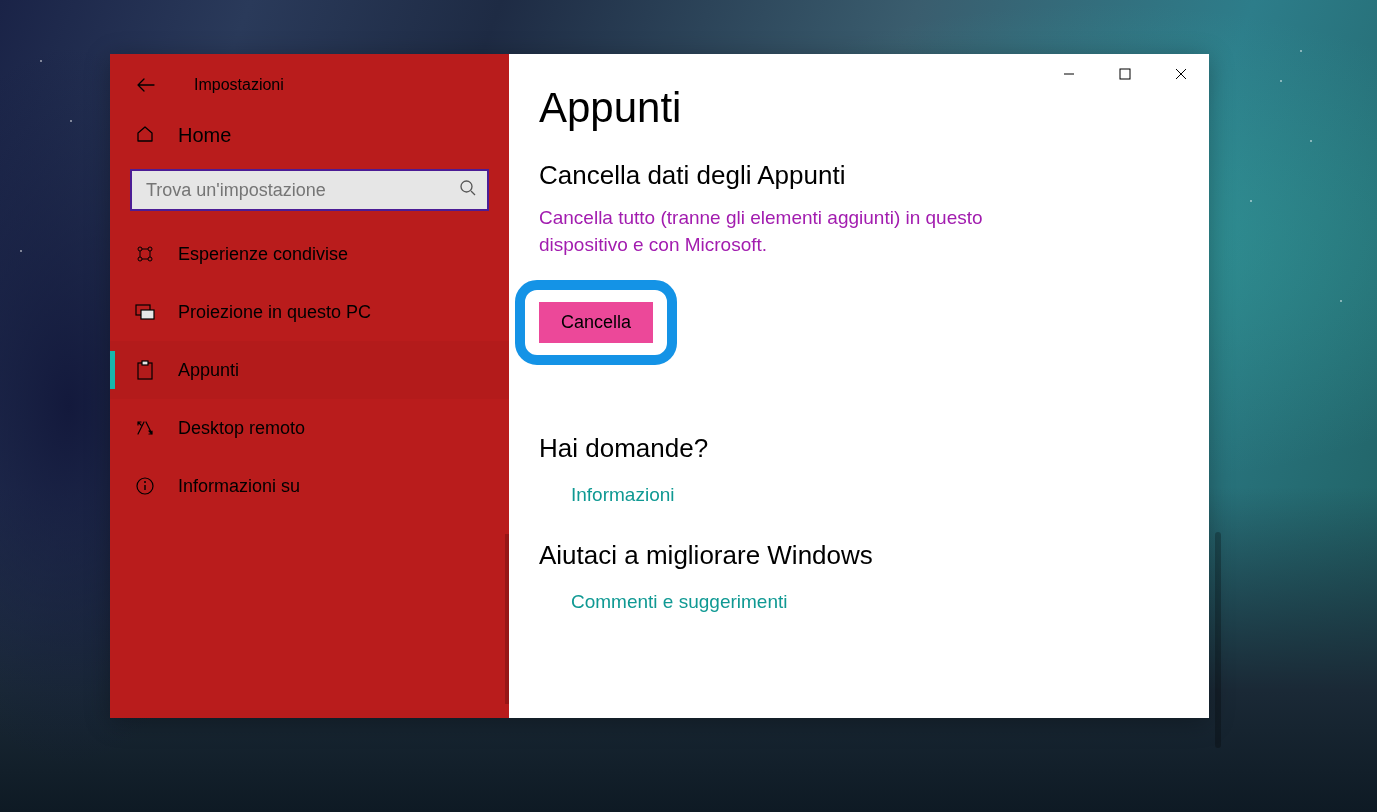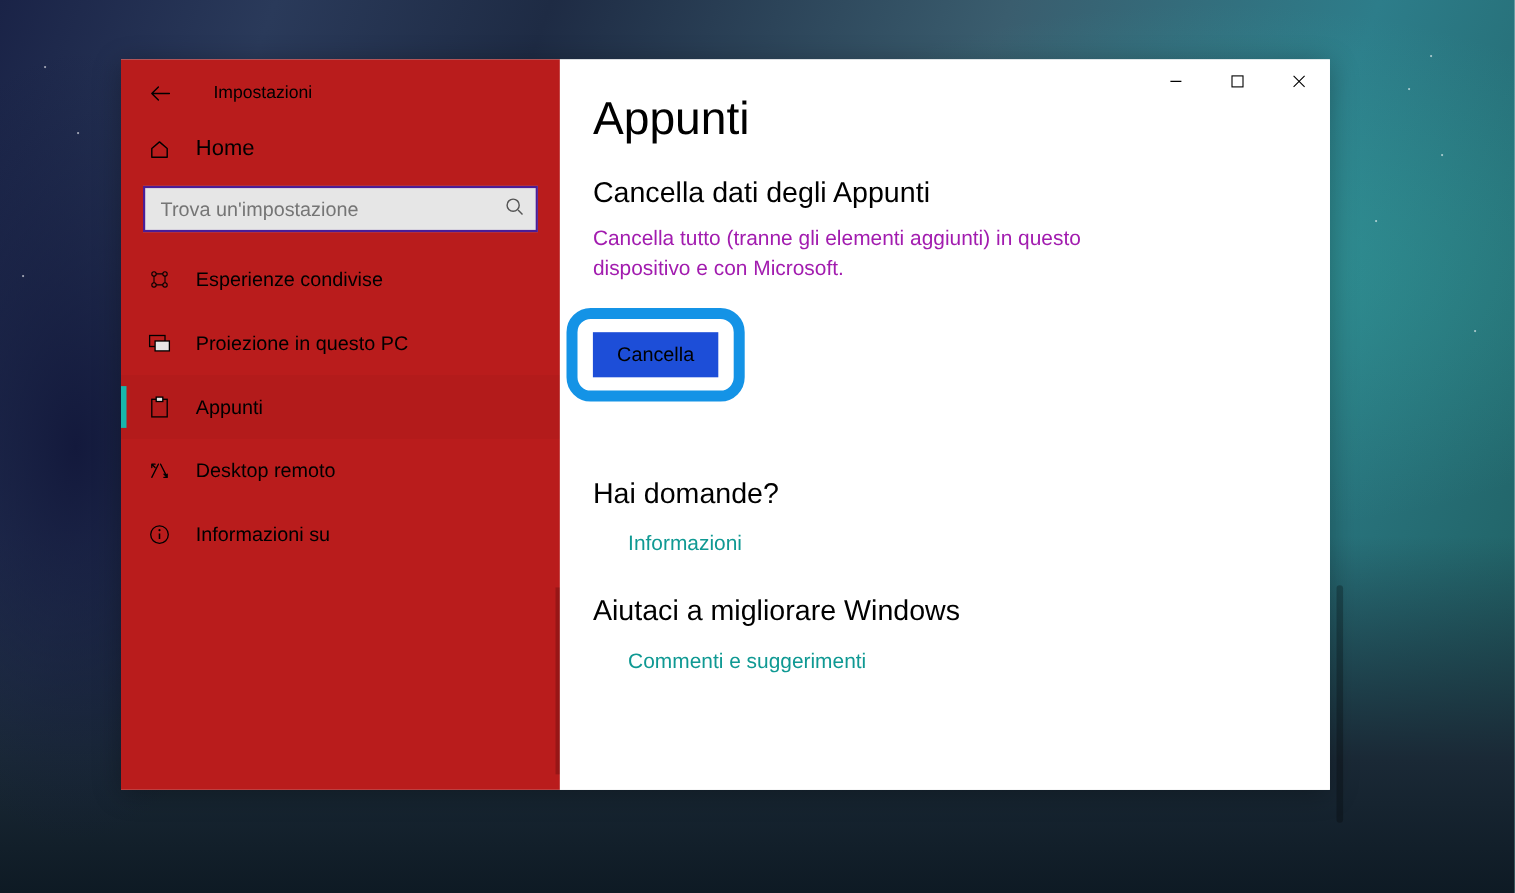--- a/index.html
+++ b/index.html
@@ -40,21 +40,21 @@
     padding-left: 24px;
   }
   .back-arrow {
     width:24px; height:24px; display:flex; align-items:center; justify-content:center;
     cursor:pointer;
   }
   .app-title {
     font-size: 16px; margin-left: 36px; color:#000;
   }
   .home-row {
-    display:flex; align-items:center; gap:22px;
+    display:flex; align-items:flex-start; gap:22px;
     padding: 18px 0 18px 24px; cursor:pointer;
   }
   .home-row .icon { width:22px; display:flex; justify-content:center; }
   .home-label { font-size: 20px; color:#000; }
   .search-wrap { padding: 4px 20px 14px 20px; }
   .search {
     width: 100%; height: 42px;
     border: 2px solid #4c1d95;
     background: #e6e6e6;
     display:flex; align-items:center;
@@ -101,21 +101,21 @@
   }
   .highlight-ring {
     display:inline-block;
     border: 10px solid #1493e6;
     border-radius: 22px;
     padding: 12px 14px;
     margin-left: -24px;
     margin-bottom: 34px;
   }
   .clear-btn {
-    background:#1d4ed8; border:none; padding: 10px 22px;
+    background:#ec4899; border:none; padding: 10px 22px;
     font-size: 18px; color:#000; cursor:pointer;
     font-family: inherit;
   }
   .link {
     color:#0f9993; font-size: 19px; cursor:pointer; display:inline-block; margin-top:6px;margin-left:32px;
   }
   .qsec { margin-bottom: 34px; }
 
   .scrollbar-v {
     position:absolute; right:-12px; top:478px; width:6px; height:216px;

